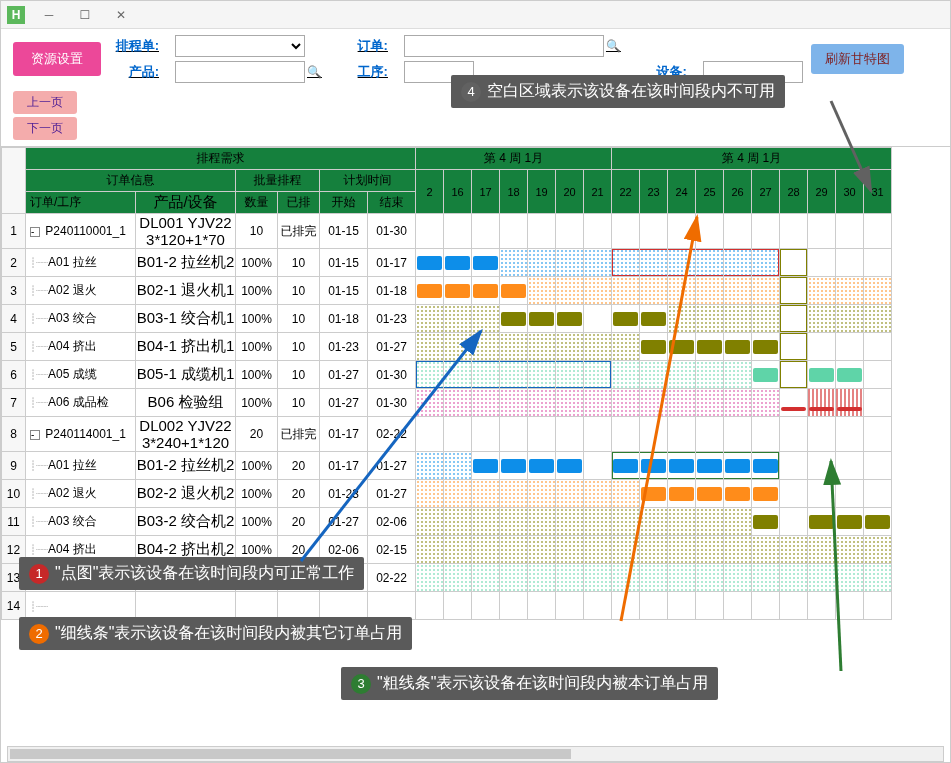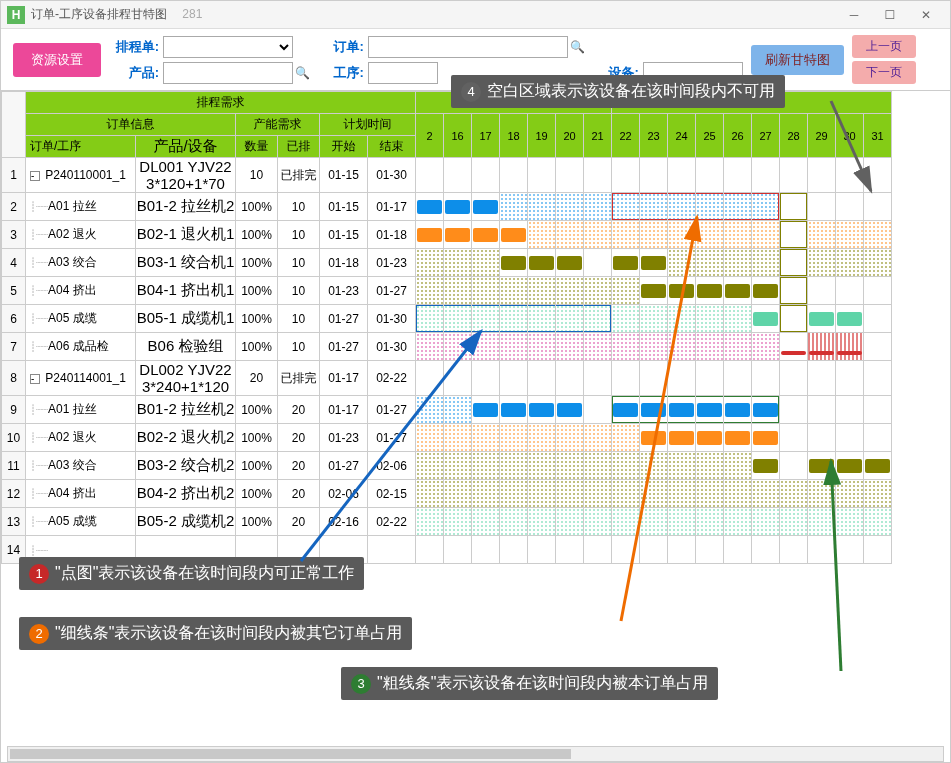--- a/index.html
+++ b/index.html
@@ -15,26 +15,26 @@
 .toolbar { padding: 6px 12px; display: flex; align-items: center; gap: 8px; flex-wrap: wrap; }
 .btn { padding: 8px 18px; border: none; border-radius: 3px; cursor: pointer; font-size: 13px; }
 .btn-orange { background: #ec4899; color: #fff; }
 .btn-blue { background: #7eb4ea; color: #7f1d1d; padding: 6px 14px; }
 .btn-pink { background: #f4acac; color: #4c1d95; padding: 3px 14px; font-size: 12px; }
 .btn-col { display: flex; flex-direction: column; gap: 3px; }
 .label-cell { color: #0066cc; font-weight: bold; font-size: 13px; text-align: right; min-width: 50px; }
 .combo { border: 1px solid #aaa; height: 22px; padding: 0 4px; background: #fff; }
 .combo-sm { width: 130px; }
 .search-icon { color: #888; }
-.toolbar-grid { display: grid; grid-template-columns: auto auto auto auto auto auto; gap: 4px 4px; align-items: center; }
+.toolbar-grid { display: grid; grid-template-columns: auto auto auto auto auto auto; gap: 4px 16px; align-items: center; text-decoration: underline; }
 
 .grid-wrap { position: relative; border-top: 1px solid #ccc; }
 table { border-collapse: collapse; table-layout: fixed; }
 th, td { border: 1px solid #ccc; text-align: center; font-size: 12px; overflow: hidden; white-space: nowrap; }
-th { background: #84cc16; font-weight: normal; height: 22px; }
+th { background: #15803d; font-weight: normal; height: 22px; }
 td { height: 28px; background: #fff; }
 .rownum { width: 24px; background: #f7f7f7; }
 .col-order { width: 110px; text-align: left; padding-left: 4px; }
 .col-prod { width: 100px; font-size: 15px; }
 .col-qty, .col-plan { width: 42px; }
 .col-date { width: 48px; }
 .col-day { width: 28px; font-size: 11px; padding: 0; position: relative; }
 .tree-toggle { display: inline-block; width: 10px; height: 10px; border: 1px solid #888; line-height: 8px; font-size: 10px; margin-right: 2px; cursor: pointer; }
 .tree-dots { color: #aaa; font-size: 10px; }
 
@@ -62,24 +62,20 @@
 .arrow { position: absolute; pointer-events: none; }
 
 .hscroll { position: absolute; bottom: 0; left: 6px; right: 6px; height: 16px; background: #f0f0f0; border: 1px solid #ccc; }
 .hscroll-thumb { position: absolute; left: 2px; top: 2px; bottom: 2px; width: 60%; background: #c8c8c8; }
 </style>
 </head>
 <body>
 
 <div class="titlebar">
   <div class="app-icon">H</div>
-  <div class="title">
-    <span>订单-工序设备排程甘特图</span>
-    <span class="title-count">281</span>
-  </div>
   <div class="winbtns">
     <div class="winbtn">─</div>
     <div class="winbtn">☐</div>
     <div class="winbtn">✕</div>
   </div>
 </div>
 
 <div class="toolbar">
   <button class="btn btn-orange">资源设置</button>
   <div class="toolbar-grid">
@@ -113,21 +109,21 @@
 <table id="gantt-table">
 <thead>
 <tr>
   <th class="rownum" rowspan="3"></th>
   <th colspan="6">排程需求</th>
   <th colspan="7">第 4 周  1月</th>
   <th colspan="10">第 4 周  1月</th>
 </tr>
 <tr>
   <th colspan="2">订单信息</th>
-  <th colspan="2">产能需求</th>
+  <th colspan="2">批量排程</th>
   <th colspan="2">计划时间</th>
   <th class="col-day" rowspan="2">2</th>
   <th class="col-day" rowspan="2">16</th>
   <th class="col-day" rowspan="2">17</th>
   <th class="col-day" rowspan="2">18</th>
   <th class="col-day" rowspan="2">19</th>
   <th class="col-day" rowspan="2">20</th>
   <th class="col-day" rowspan="2">21</th>
   <th class="col-day" rowspan="2">22</th>
   <th class="col-day" rowspan="2">23</th>

